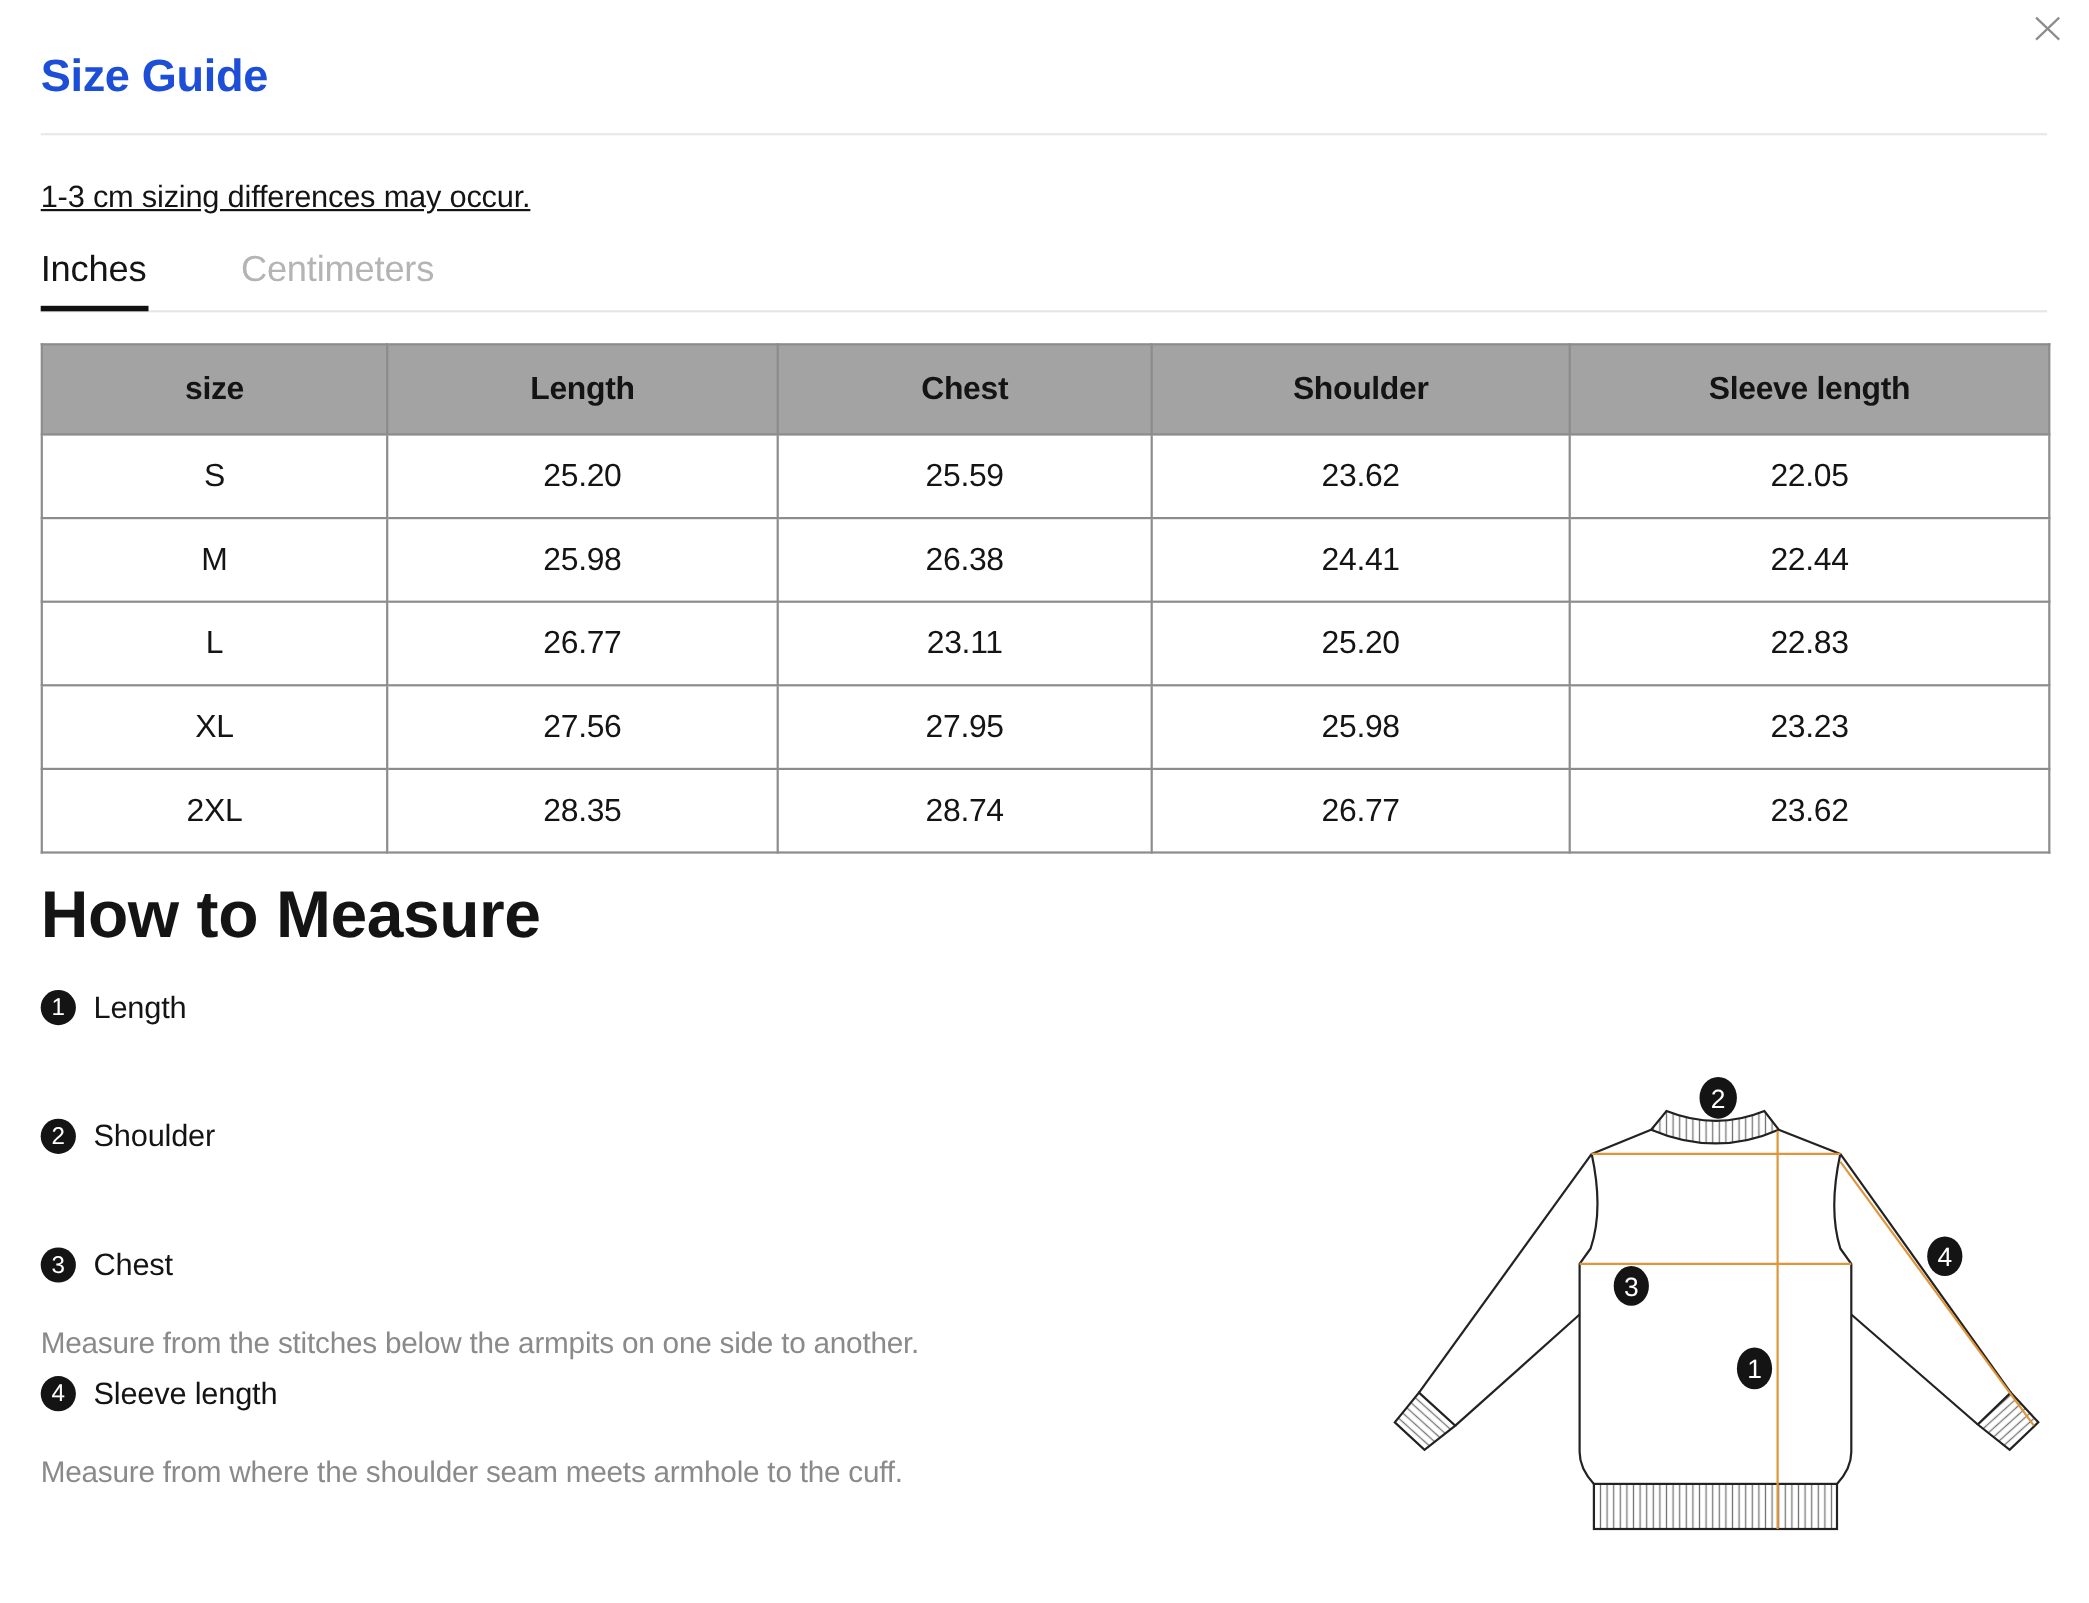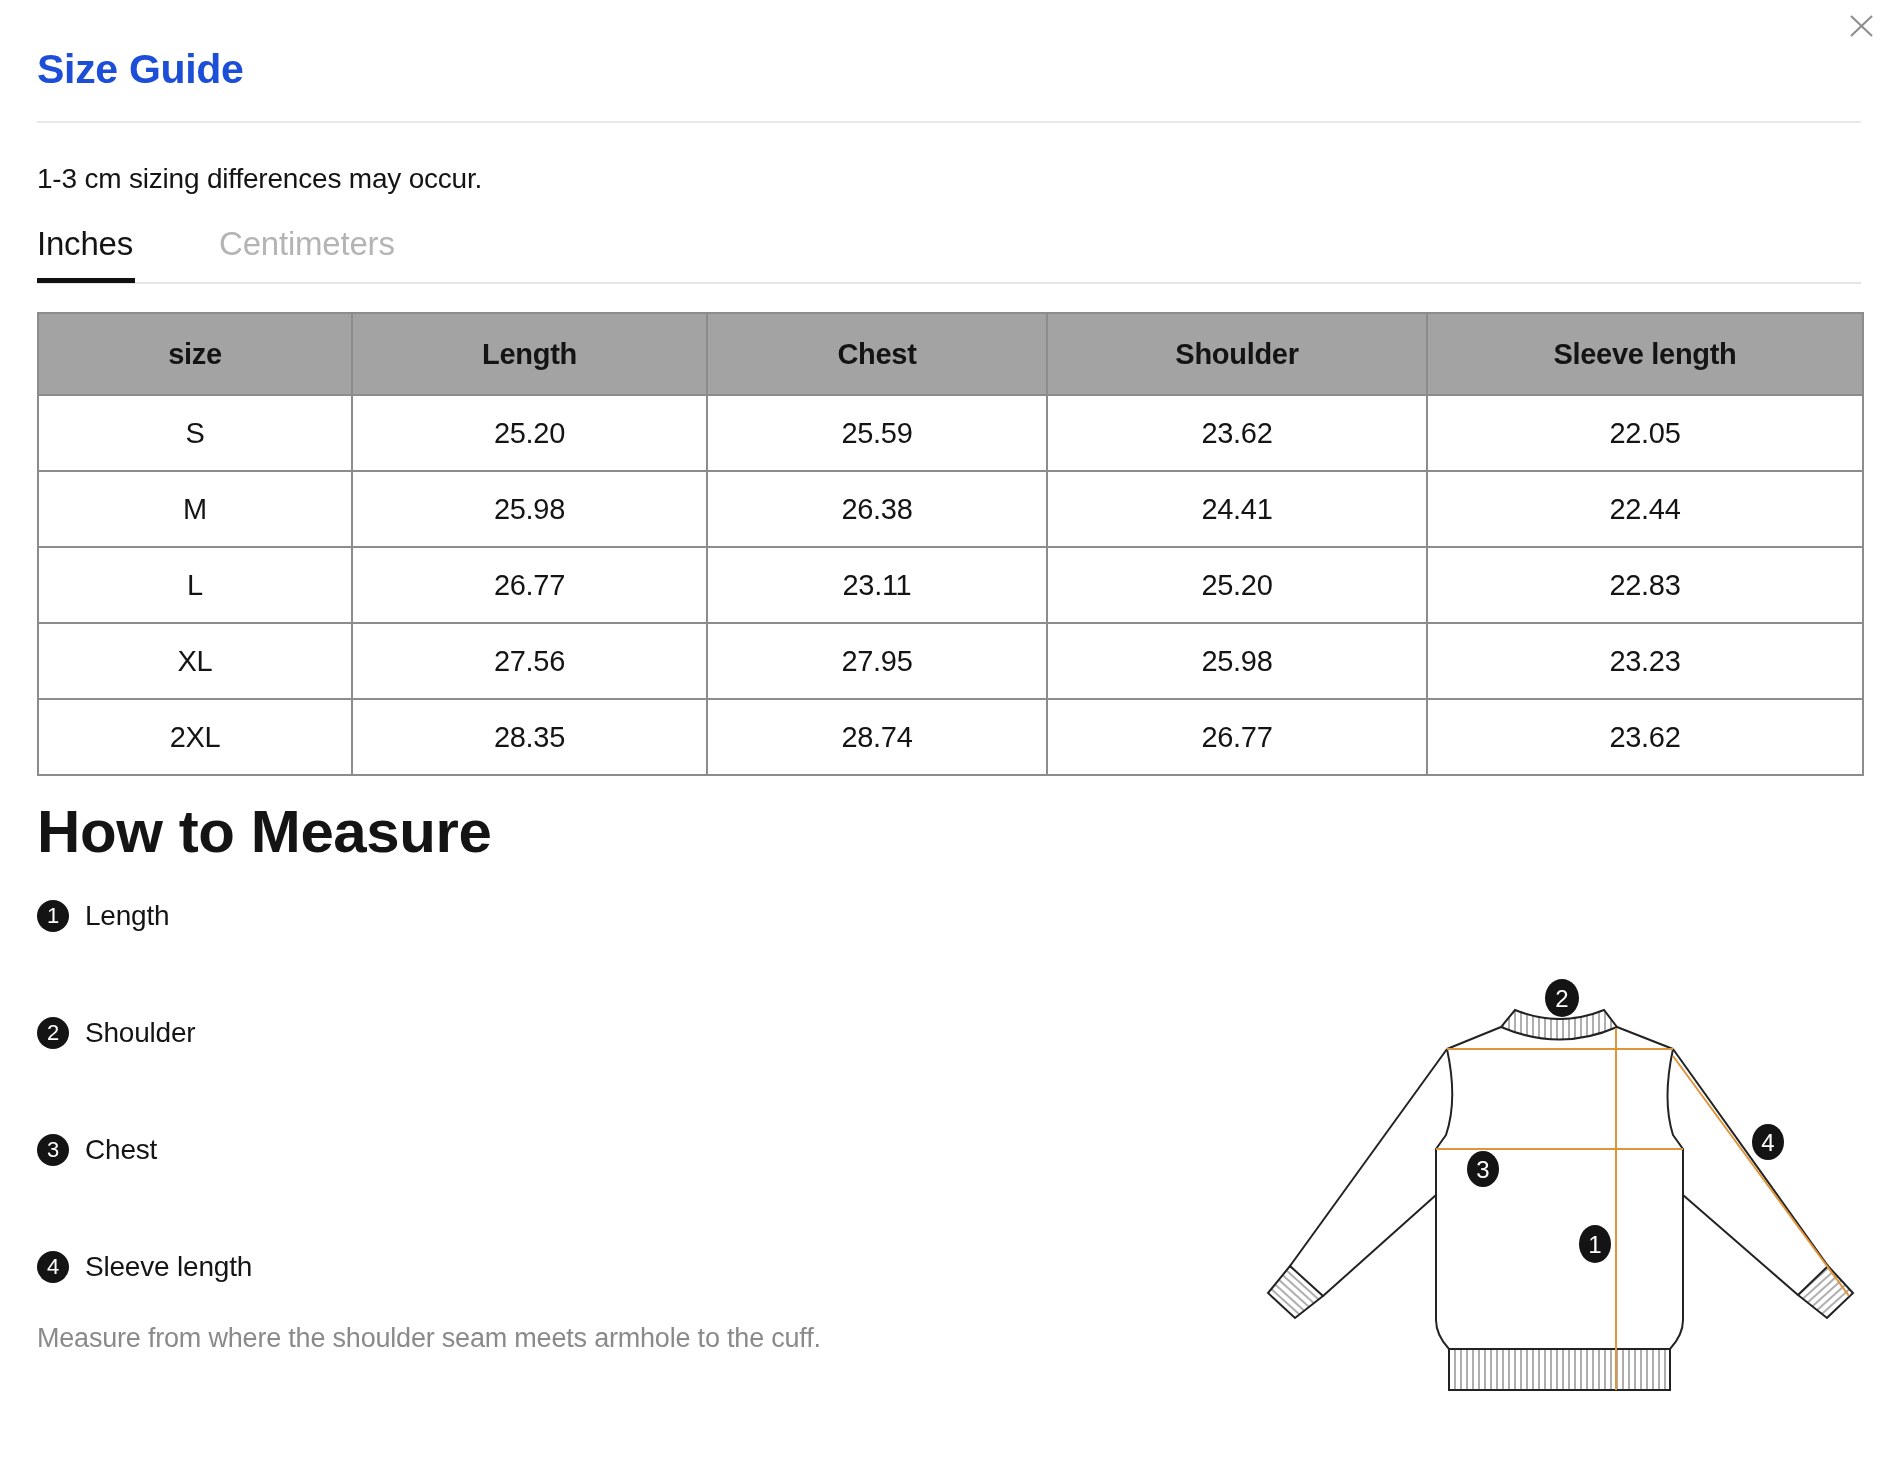--- a/index.html
+++ b/index.html
@@ -5,21 +5,21 @@
   * { box-sizing: border-box; margin: 0; padding: 0; }
   html, body { width: 1899px; height: 1457px; background: #ffffff; overflow: hidden; }
   body { position: relative; font-family: "Liberation Sans", sans-serif; color: #111111; }
 
   .close-btn { position: absolute; left: 1846px; top: 11px; width: 31px; height: 30px; cursor: pointer; }
   .close-btn svg { width: 31px; height: 30px; display: block; }
 
   .title { position: absolute; left: 37px; top: 44px; font-size: 41px; font-weight: 700; letter-spacing: -0.3px; color: #1d4ed8; line-height: 50px; }
   .divider-top { position: absolute; left: 37px; top: 121px; width: 1824px; height: 2px; background: #e8e8e8; }
 
-  .notice { position: absolute; left: 37px; top: 161px; font-size: 28px; line-height: 36px; color: #141414; letter-spacing: -0.2px; }
+  .notice { position: absolute; left: 37px; top: 161px; font-size: 28px; line-height: 36px; color: #141414; letter-spacing: -0.2px; text-decoration: underline; }
 
   .tabs { position: absolute; left: 37px; top: 222px; width: 1824px; height: 62px; border-bottom: 2px solid #e6e6e6; }
   .tab { position: absolute; top: 0; height: 60px; font-size: 33px; line-height: 44px; cursor: pointer; letter-spacing: -0.2px; }
   .tab.active { left: 0; color: #141414; }
   .tab.active::after { content: ""; position: absolute; left: 0; right: -2px; top: 56px; height: 5px; background: #111111; }
   .tab.inactive { left: 182px; color: #b4b4b4; text-align: center; }
 
   table.size-table { position: absolute; left: 37px; top: 312px; width: 1825px; border-collapse: collapse; table-layout: fixed; }
   .size-table th, .size-table td { border: 2px solid #8c8c8c; text-align: center; vertical-align: middle; color: #141414; }
   .size-table th { background: #a3a3a3; height: 82px; font-size: 29px; font-weight: 700; letter-spacing: -0.3px; }
@@ -126,20 +126,21 @@
     <span class="badge">2</span>
     <span class="label">Shoulder</span>
   </div>
 </div>
 
 <div class="measure-item" style="top:1132px">
   <div class="head">
     <span class="badge">3</span>
     <span class="label">Chest</span>
   </div>
+  <div class="desc">Measure from the stitches below the armpits on one side to another.</div>
 </div>
 
 <div class="measure-item" style="top:1249px">
   <div class="head">
     <span class="badge">4</span>
     <span class="label">Sleeve length</span>
   </div>
   <div class="desc">Measure from where the shoulder seam meets armhole to the cuff.</div>
 </div>
 

